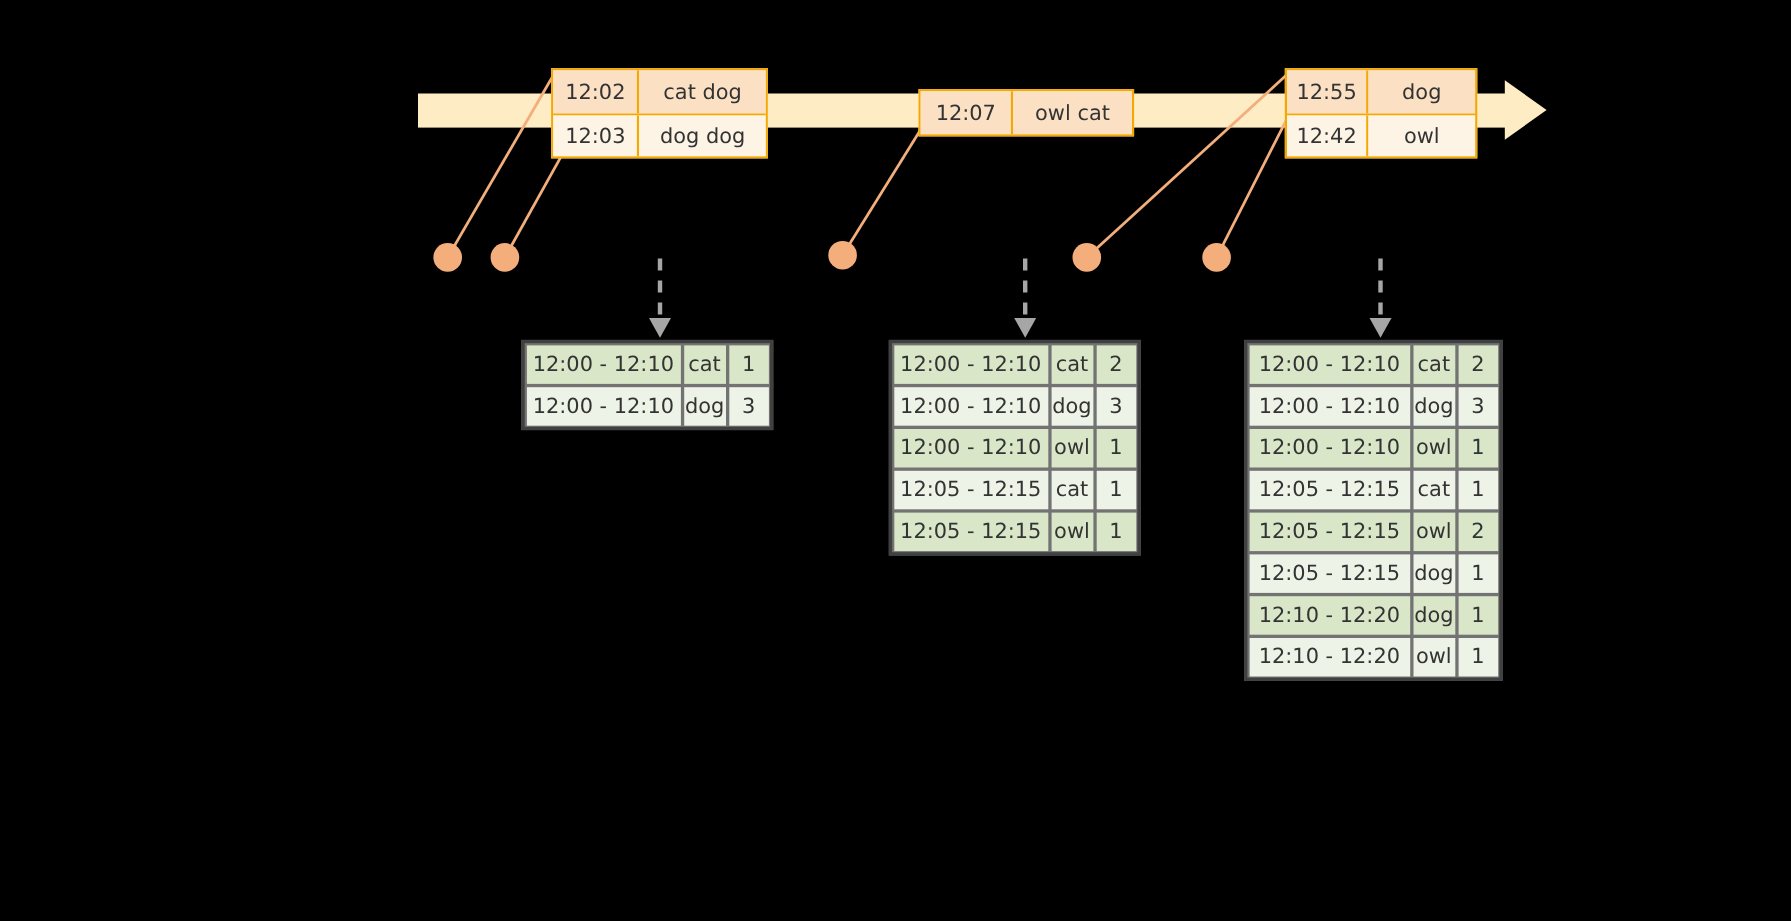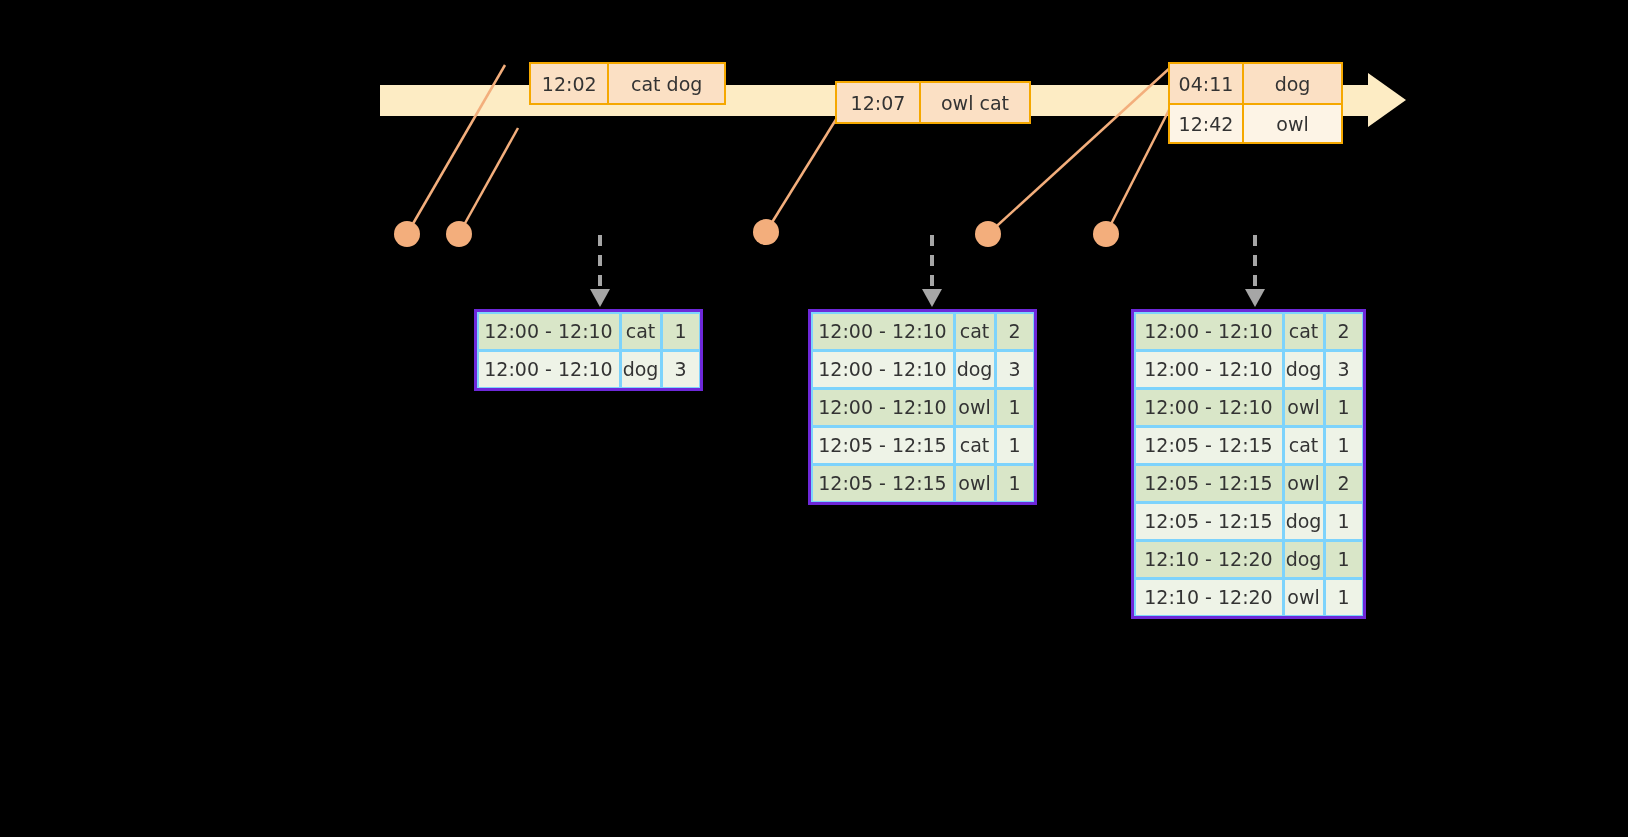--- a/index.html
+++ b/index.html
@@ -74,21 +74,21 @@
     box-sizing: border-box;
     display: flex;
     align-items: center;
     justify-content: center;
     font-size: 19px;
     color: #333333;
     background: #fdf4e6;
   }
 
   
-  #event-group-0 { left: 501px; top: 62px; width: 197px; margin-left: 28px; }
+  #event-group-0 { left: 501px; top: 62px; width: 197px; }
   #event-group-0 .ev-time  { width: 84px; }
   #event-group-0 .ev-words { width: 123px; }
 
   #event-group-1 { left: 835px; top: 81px; width: 196px; }
   #event-group-1 .ev-time  { width: 84px; }
   #event-group-1 .ev-words { width: 108px; text-align: right; }
 
   #event-group-2 { left: 1168px; top: 62px; width: 175px; }
   #event-group-2 .ev-time  { width: 74px; }
   #event-group-2 .ev-words { width: 97px; }
@@ -98,23 +98,23 @@
     position: absolute;
     left: 0; top: 0;
     width: 1628px;
     height: 837px;
     pointer-events: none;
   }
 
   
   .result-table {
     position: absolute;
-    border: 3px solid #6d28d9;
-    box-sizing: border-box;
-    background: #7dd3fc;
+    border: 3px solid #404040;
+    box-sizing: border-box;
+    background: #737373;
   }
   .rt-row {
     display: flex;
     height: 38px;
     box-sizing: border-box;
   }
   .rt-cell {
     box-sizing: border-box;
     display: flex;
     align-items: center;
@@ -170,32 +170,36 @@
       <line x1="1255" y1="235" x2="1255" y2="291" stroke="#a6a6a6" stroke-width="4" stroke-dasharray="11,9"></line>
       <polygon points="1245,289 1265,289 1255,307" fill="#a6a6a6"></polygon>
     </g>
   </svg>
 
   <div class="event-group" id="event-group-0">
     <div class="event-row shaded">
       <div class="ev-time">12:02</div>
       <div class="ev-words">cat dog</div>
     </div>
+    <div class="event-row">
+      <div class="ev-time">12:03</div>
+      <div class="ev-words">dog dog</div>
+    </div>
   </div>
 
   <div class="event-group" id="event-group-1">
     <div class="event-row shaded">
       <div class="ev-time">12:07</div>
       <div class="ev-words">owl cat</div>
     </div>
   </div>
 
   <div class="event-group" id="event-group-2">
     <div class="event-row shaded">
-      <div class="ev-time">04:11</div>
+      <div class="ev-time">12:55</div>
       <div class="ev-words">dog</div>
     </div>
     <div class="event-row">
       <div class="ev-time">12:42</div>
       <div class="ev-words">owl</div>
     </div>
   </div>
 
   <div class="result-table" id="result-table-0">
       <div class="rt-row shaded">

